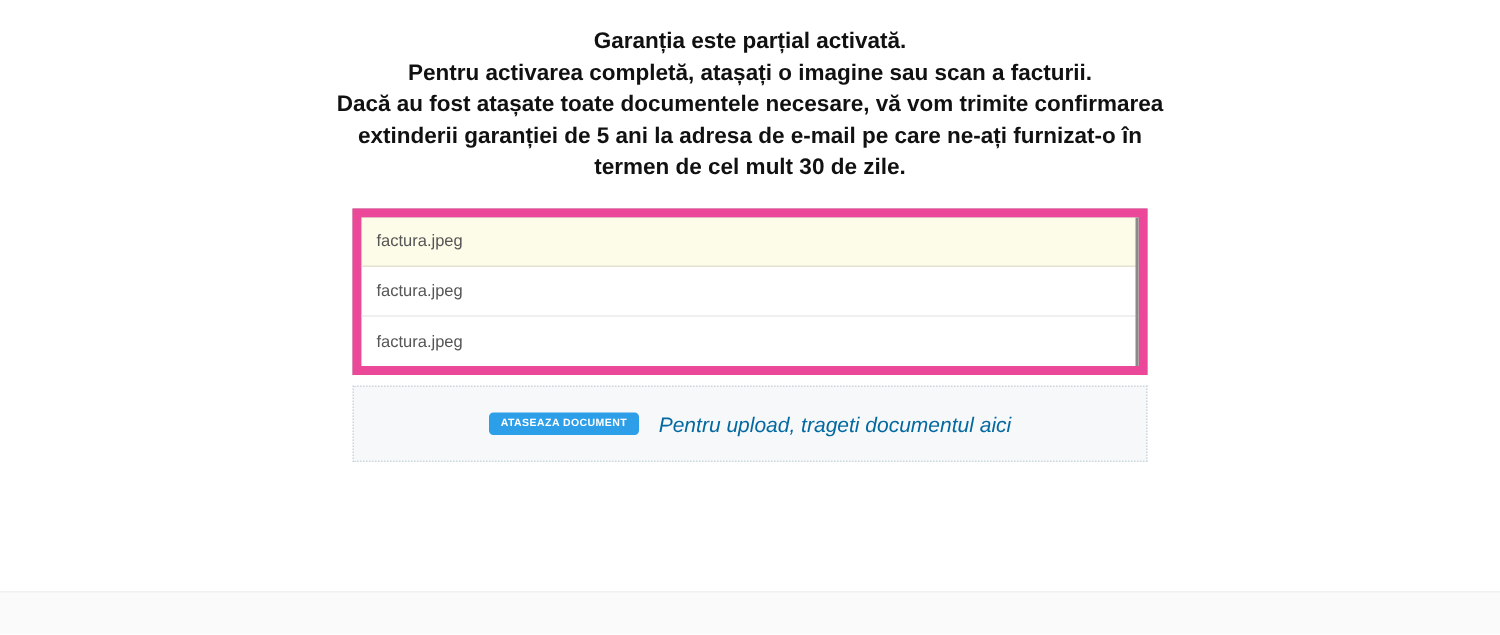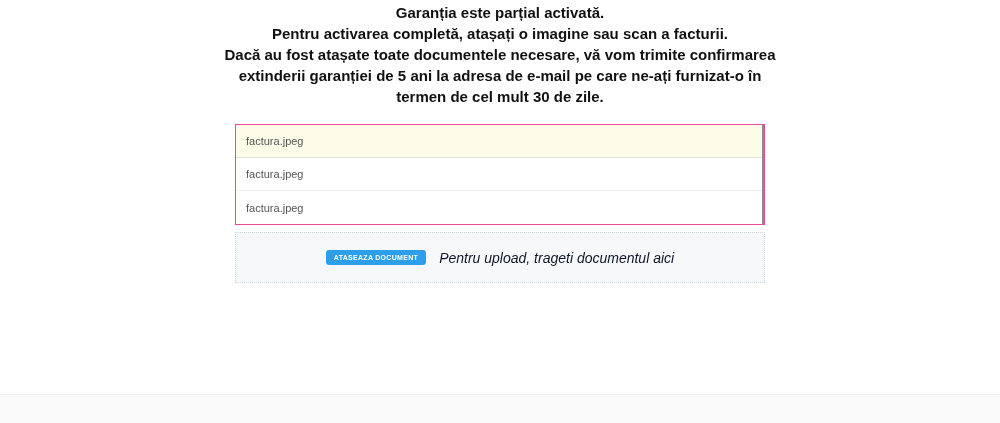--- a/index.html
+++ b/index.html
@@ -10,33 +10,33 @@
   }
   *{margin:0;padding:0;box-sizing:border-box;}
   html,body{width:1000px;height:423px;}
   body{
     background:#ffffff;
     font-family:"Liberation Sans", sans-serif;
     position:relative;
     overflow:hidden;
   }
   .notice{
-    padding-top:2px;
+    padding-top:17px;
     text-align:center;
     font-weight:bold;
     font-size:15px;
     line-height:21px;
     color:#111;
   }
   .notice .notice-text{white-space:pre-line;}
   .panel{width:530px;margin:17px auto 0;}
   .file-list{
     position:relative;
     background:#a3a3a3;
-    border:1px solid #ec4899;
+    border:6px solid #ec4899;
   }
   .file-rows{}
   .file-row{
     height:33px;
     display:flex;
     align-items:center;
     padding:0 10px;
     border-bottom:1px solid #efefef;
     background:#fff;
   }
@@ -72,21 +72,21 @@
     text-transform:uppercase;
     padding:4px 8px;
     border:none;
     border-radius:3px;
     cursor:pointer;
     white-space:nowrap;
   }
   .hint{
     font-style:italic;
     font-size:14px;
-    color:#0f172a;
+    color:#0369a1;
   }
   .footer{
     position:absolute;
     left:0;right:0;bottom:0;
     height:29px;
     background:#fafafa;
     border-top:1px solid #f0f0f0;
   }
 </style>
 </head>

